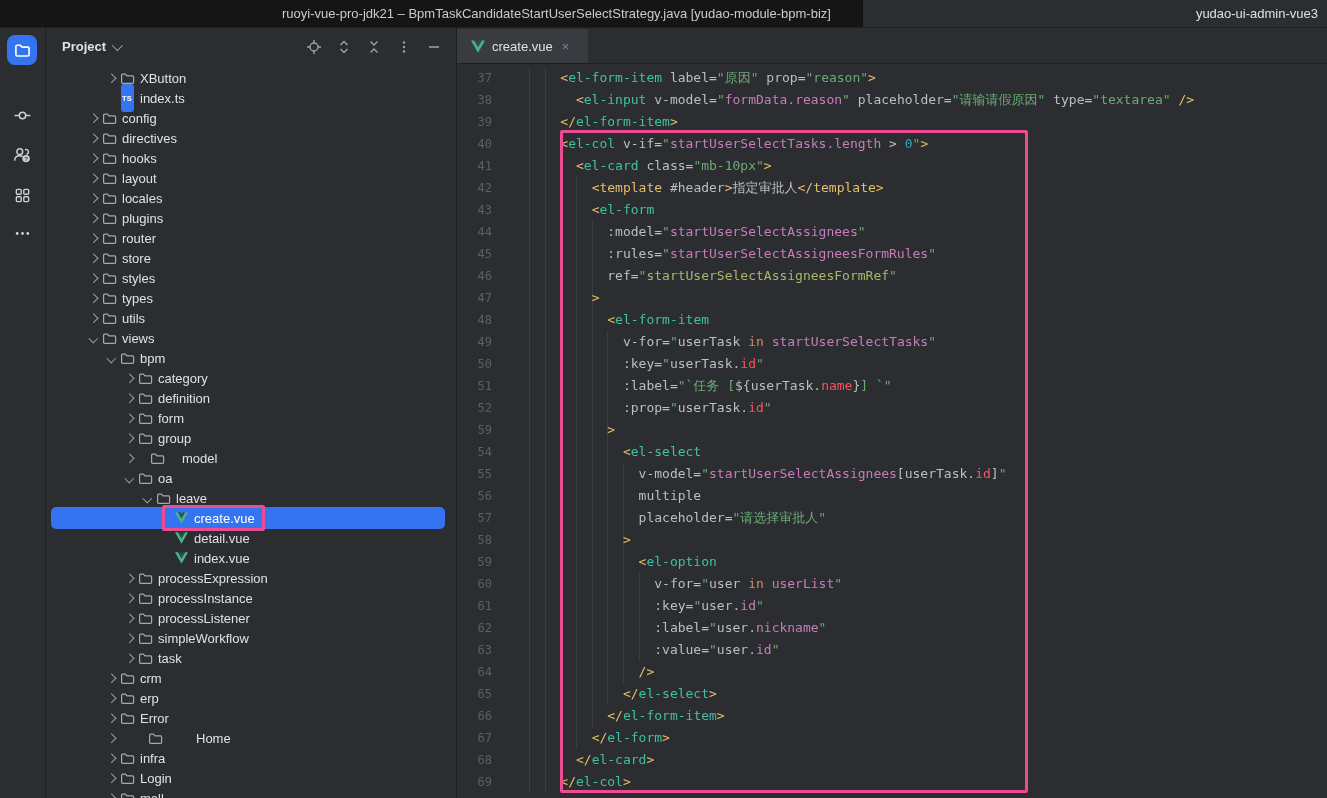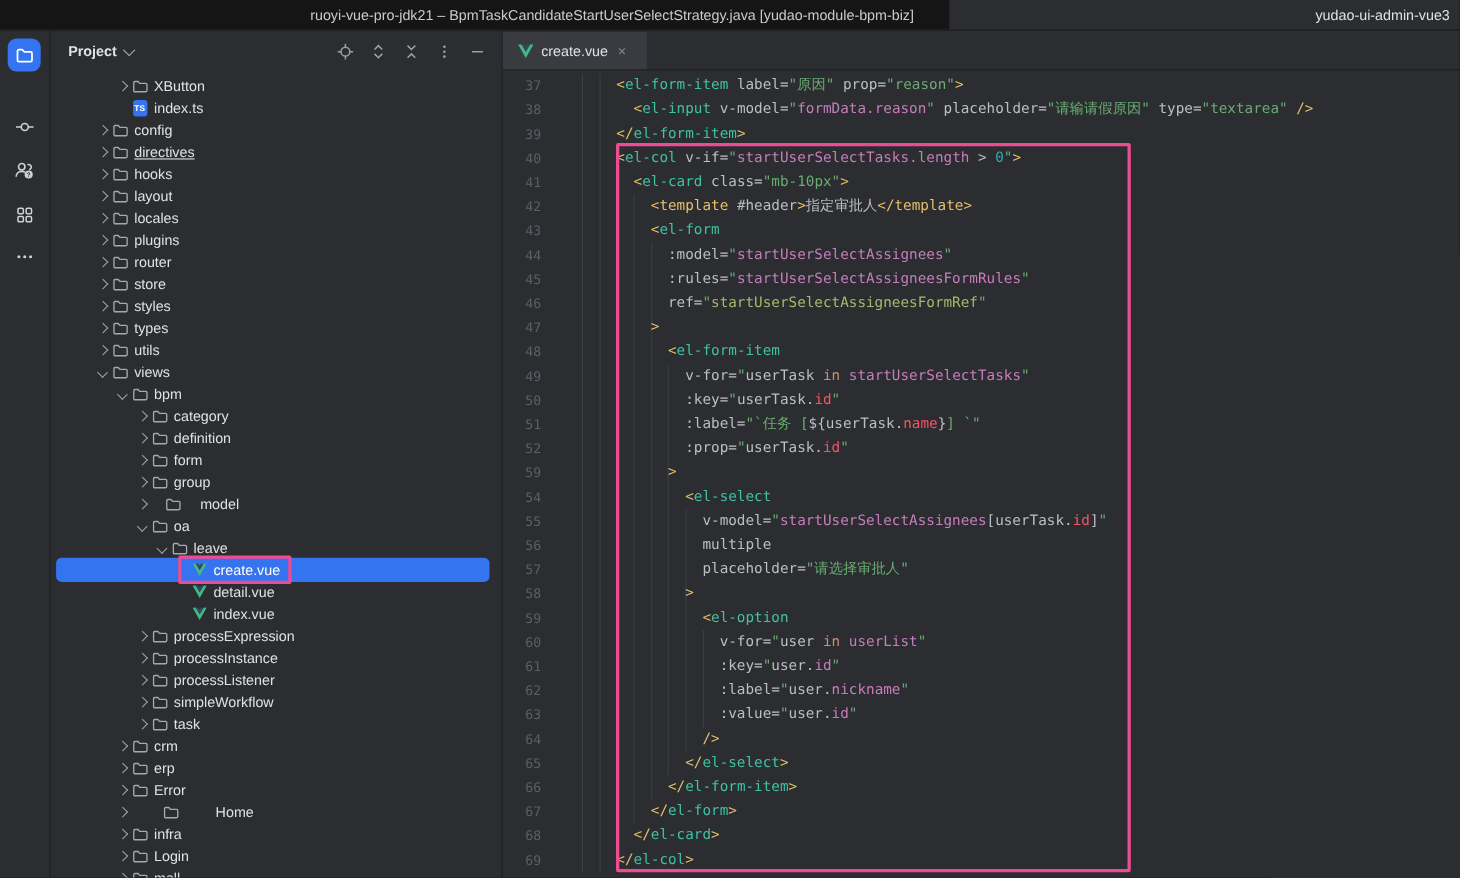--- a/index.html
+++ b/index.html
@@ -22,21 +22,21 @@
   .panel-tools{margin-left:auto;margin-right:12px;display:flex;align-items:center;gap:10px;}
   .panel-tools .pbtn{width:20px;height:20px;display:flex;align-items:center;justify-content:center;border-radius:4px;}
   
   #tree{position:absolute;left:0;top:40px;right:0;bottom:0;overflow:hidden;}
   .tree-row{position:relative;height:20px;display:flex;align-items:center;font-size:13px;color:#DFE1E5;white-space:nowrap;}
   .tree-row .chev{width:16px;height:16px;flex:none;display:flex;align-items:center;justify-content:center;}
   .chev i{display:block;width:5.5px;height:5.5px;border-right:1.4px solid #9DA0A8;border-bottom:1.4px solid #9DA0A8;}
   .chev i.r{transform:rotate(-45deg);}
   .chev i.d{transform:rotate(45deg);}
   .tree-ico{width:16px;height:16px;flex:none;margin-right:5px;display:flex;align-items:center;justify-content:center;}
-  .ts-badge{width:13px;height:15px;border-radius:3px;background:#3574F0;color:#fff;font-size:7.5px;font-weight:700;
+  .ts-badge{width:13px;height:28px;border-radius:3px;background:#3574F0;color:#fff;font-size:7.5px;font-weight:700;
             display:flex;align-items:center;justify-content:center;letter-spacing:.2px;}
   .sel-bar{position:absolute;left:5px;right:11px;top:-1px;bottom:-1px;background:#3574F0;border-radius:5px;z-index:0;}
   .tree-row>*{z-index:1;}
   .tree-row.selected{color:#FFFFFF;}
   .pink-tree-box{position:absolute;left:116px;top:-3px;width:103px;height:26px;border:3px solid #ED4C92;border-radius:2px;box-sizing:border-box;z-index:2;pointer-events:none;}
   
   .tabbar{position:absolute;left:457px;top:27px;right:0;height:37px;background:#2B2D30;border-top:1px solid #1E1F22;border-bottom:1px solid #1E1F22;box-sizing:border-box;}
   .tab{position:absolute;left:0;top:1px;bottom:0;width:131px;background:#393B40;display:flex;align-items:center;gap:7px;padding:0 10px 0 14px;box-sizing:border-box;}
   .tab-label{font-size:13px;color:#DFE1E5;}
   .tab-close{color:#83868D;font-size:13px;line-height:13px;margin-left:2px;}
@@ -178,21 +178,21 @@
         <span class="chev">
           <i class="r"></i>
         </span>
         <span class="tree-ico">
           <svg width="15" height="15" viewBox="0 0 16 16">
             <path d="M1.7,4.4 c0-.6.45-1.1 1.1-1.1 h3.1 l1.5,1.8 h6 c.6,0 1.1,.45 1.1,1.1 v5.9 c0,.6-.45,1.1-1.1,1.1 h-10.6 c-.6,0-1.1-.45-1.1-1.1 z" fill="none" stroke="#A6A9B0" stroke-width="1.3" stroke-linejoin="round"></path>
           </svg>
         </span>
         <span class="tree-label">config</span>
       </div>
-      <div class="tree-row" style="padding-left: 39px; text-decoration: underline;">
+      <div class="tree-row" style="padding-left: 39px;">
         <span class="chev">
           <i class="r"></i>
         </span>
         <span class="tree-ico">
           <svg width="15" height="15" viewBox="0 0 16 16">
             <path d="M1.7,4.4 c0-.6.45-1.1 1.1-1.1 h3.1 l1.5,1.8 h6 c.6,0 1.1,.45 1.1,1.1 v5.9 c0,.6-.45,1.1-1.1,1.1 h-10.6 c-.6,0-1.1-.45-1.1-1.1 z" fill="none" stroke="#A6A9B0" stroke-width="1.3" stroke-linejoin="round"></path>
           </svg>
         </span>
         <span class="tree-label">directives</span>
       </div>

